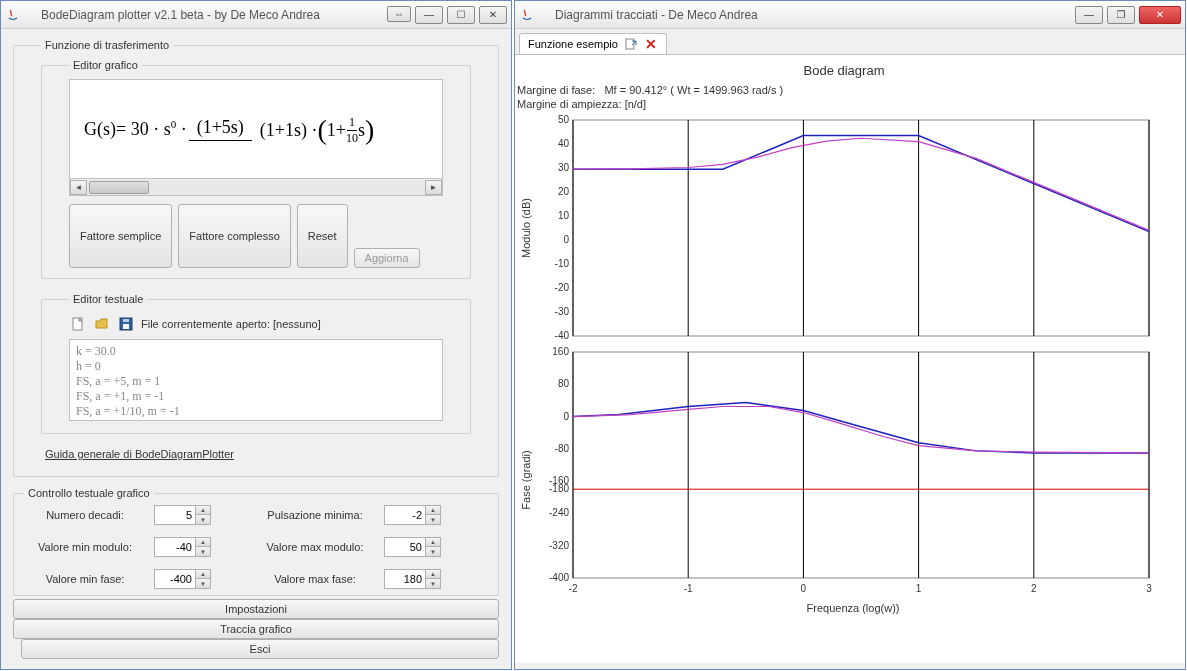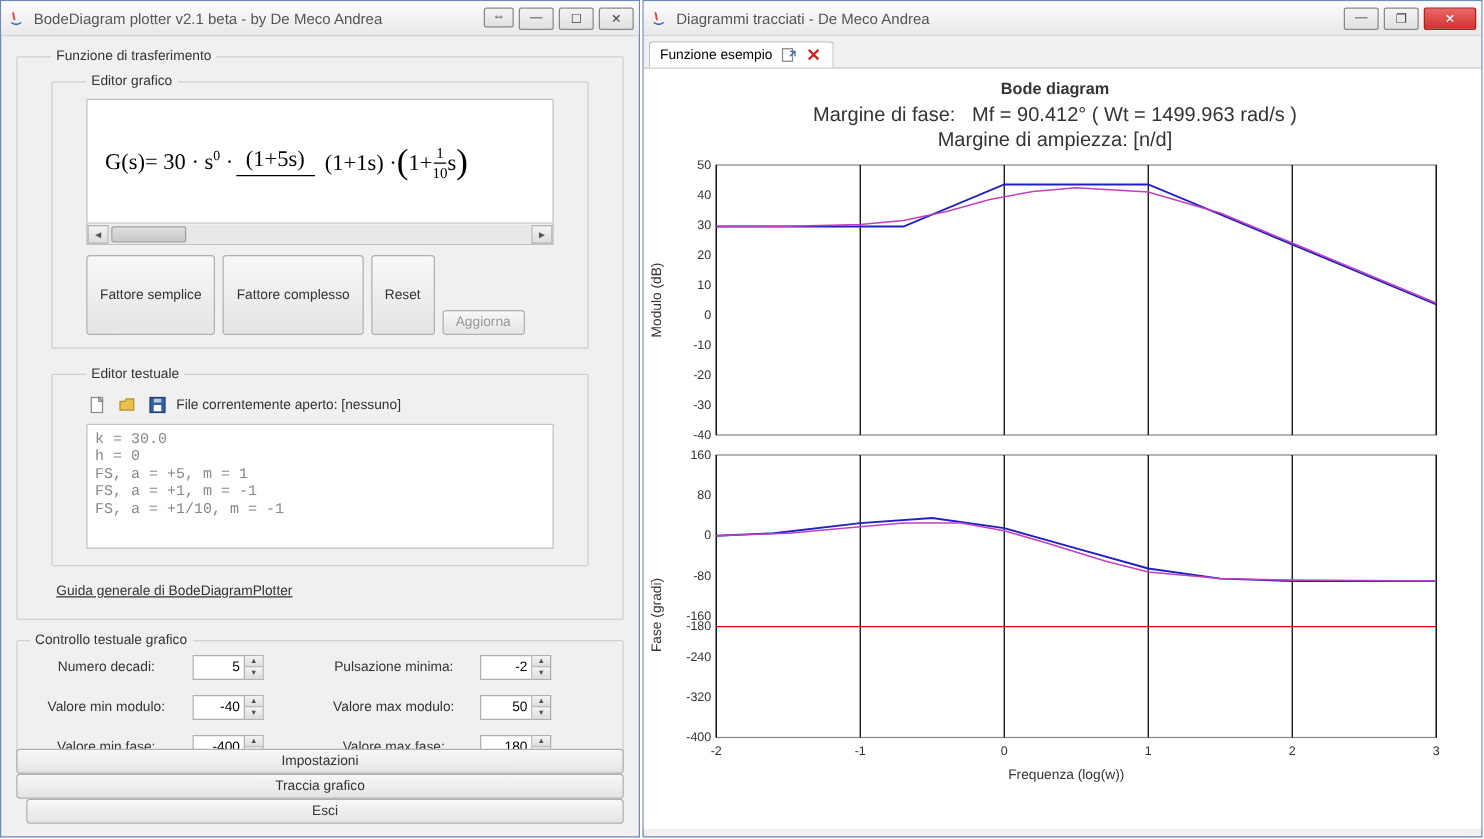--- a/index.html
+++ b/index.html
@@ -2,21 +2,21 @@
 <html><head>
 <meta charset="utf-8">
 <style>
 * { box-sizing: border-box; margin: 0; padding: 0; }
 body { font-family: "Segoe UI", Tahoma, sans-serif; font-size: 11px; background: #fff; width: 1187px; height: 671px; overflow: hidden; position: relative; }
 
 .window { position: absolute; border: 1px solid #6b8bbd; background: #f0f0f0; }
 .win-left { left: 0; top: 0; width: 512px; height: 670px; }
 .win-right { left: 514px; top: 0; width: 672px; height: 670px; }
 
-.titlebar { height: 28px; background: linear-gradient(#fdfdfd, #e8e8e8); border-bottom: 1px solid #d0d0d0; display: flex; align-items: center; padding: 0 4px; }
+.titlebar { height: 28px; background: linear-gradient(#fdfdfd, #e8e8e8); border-bottom: 1px solid #d0d0d0; display: flex; align-items: center; padding: 0 4px; gap: 14px; }
 .java-icon { width: 16px; height: 16px; margin-right: 6px; display: inline-flex; align-items: center; justify-content: center; }
 .title-text { flex: 1; color: #555; font-size: 12px; }
 .win-btns { display: flex; gap: 4px; }
 .win-btn { width: 28px; height: 18px; border: 1px solid #888; background: linear-gradient(#f4f4f4,#e0e0e0); border-radius: 2px; display: flex; align-items: center; justify-content: center; font-size: 10px; color: #444; cursor: pointer; }
 .win-btn.close { background: linear-gradient(#e66,#c33); color: #fff; border-color: #a22; width: 42px; }
 .win-btn.tool { width: 24px; height: 16px; }
 
 .content { padding: 10px 12px; }
 
 fieldset { border: 1px solid #d0d0d0; border-radius: 2px; margin-bottom: 10px; padding: 8px 27px 10px; }
@@ -36,21 +36,21 @@
 .hscroll .thumb { position: absolute; left: 2px; top: 1px; width: 60px; height: 13px; background: linear-gradient(#e0e0e0,#c8c8c8); border: 1px solid #a0a0a0; border-radius: 2px; }
 
 .btn-row { display: flex; gap: 6px; margin-top: 8px; }
 button.ui { font-size: 11px; padding: 3px 10px; background: linear-gradient(#f8f8f8,#e4e4e4); border: 1px solid #b0b0b0; border-radius: 3px; color: #333; cursor: pointer; }
 button.ui:disabled { color: #999; margin-top: 44px; }
 button.ui.wide { padding: 3px 16px; }
 
 .toolbar { display: flex; align-items: center; gap: 6px; padding: 2px 0 6px; }
 .tb-icon { width: 18px; height: 18px; display: flex; align-items: center; justify-content: center; cursor: pointer; }
 
-textarea.code { width: 100%; height: 100px; background: #fff; border: 1px solid #c0c0c0; font-family: Liberation Mono, monospace; font-size: 12px; color: #888; padding: 4px 6px; resize: none; }
+textarea.code { width: 100%; height: 82px; background: #fff; border: 1px solid #c0c0c0; font-family: Liberation Serif, serif; font-size: 12px; color: #888; padding: 4px 6px; resize: none; }
 
 .guide-link { margin: 14px 0 6px 4px; font-size: 11px; text-decoration: underline; color: #333; cursor: pointer; }
 
 .params { padding: 6px 10px; }
 .param-grid { display: grid; grid-template-columns: 130px 60px 40px 130px 60px; row-gap: 12px; align-items: center; }
 .param-grid label { text-align: center; padding-right: 8px; color: #333; }
 .spinner { display: flex; }
 .spinner input { width: 42px; height: 20px; border: 1px solid #b0b0b0; font-size: 11px; text-align: right; padding-right: 3px; }
 .spinner .spin-btns { display: flex; flex-direction: column; border: 1px solid #b0b0b0; border-left: none; }
 .spinner .spin-btns div { width: 14px; height: 9px; background: linear-gradient(#f4f4f4,#dcdcdc); font-size: 6px; display: flex; align-items: center; justify-content: center; color: #555; cursor: pointer; }
@@ -58,22 +58,22 @@
 
 .footer-btns { position: absolute; bottom: 10px; left: 12px; right: 12px; display: flex; flex-direction: column; }
 .footer-btns .spacer { flex: 1; }
 
 
 .tabbar { display: flex; background: #f0f0f0; border-bottom: 1px solid #c0c0c0; padding: 4px 4px 0; }
 .tab { background: #fff; border: 1px solid #c0c0c0; border-bottom: none; border-radius: 3px 3px 0 0; padding: 3px 8px; display: flex; align-items: center; gap: 6px; font-size: 11px; }
 .tab-icon { width: 14px; height: 14px; display: flex; align-items: center; justify-content: center; }
 
 .plot-area { background: #fff; padding: 8px 14px 10px 2px; height: 608px; }
-.plot-title { text-align: center; font-size: 13px; color: #333; margin-bottom: 6px; font-weight: bold; }
-.plot-meta { text-align: center; font-size: 16px; color: #333; }
+.plot-title { text-align: center; font-size: 13px; color: #333; margin-bottom: 6px; }
+.plot-meta { font-size: 11px; color: #333; }
 .plot-meta .row { margin-bottom: 2px; }
 
 .chart-stack { display: flex; margin-top: 4px; }
 .ylabel { width: 18px; display: flex; align-items: center; justify-content: center; }
 .ylabel span { transform: rotate(-90deg); white-space: nowrap; font-size: 11px; color: #333; }
 .chart-body { flex: 1; }
 
 svg.chart { display: block; background: #fff; }
 .grid-major { stroke: #000; stroke-width: 1; }
 .axis-text { font-size: 10px; fill: #333; }

